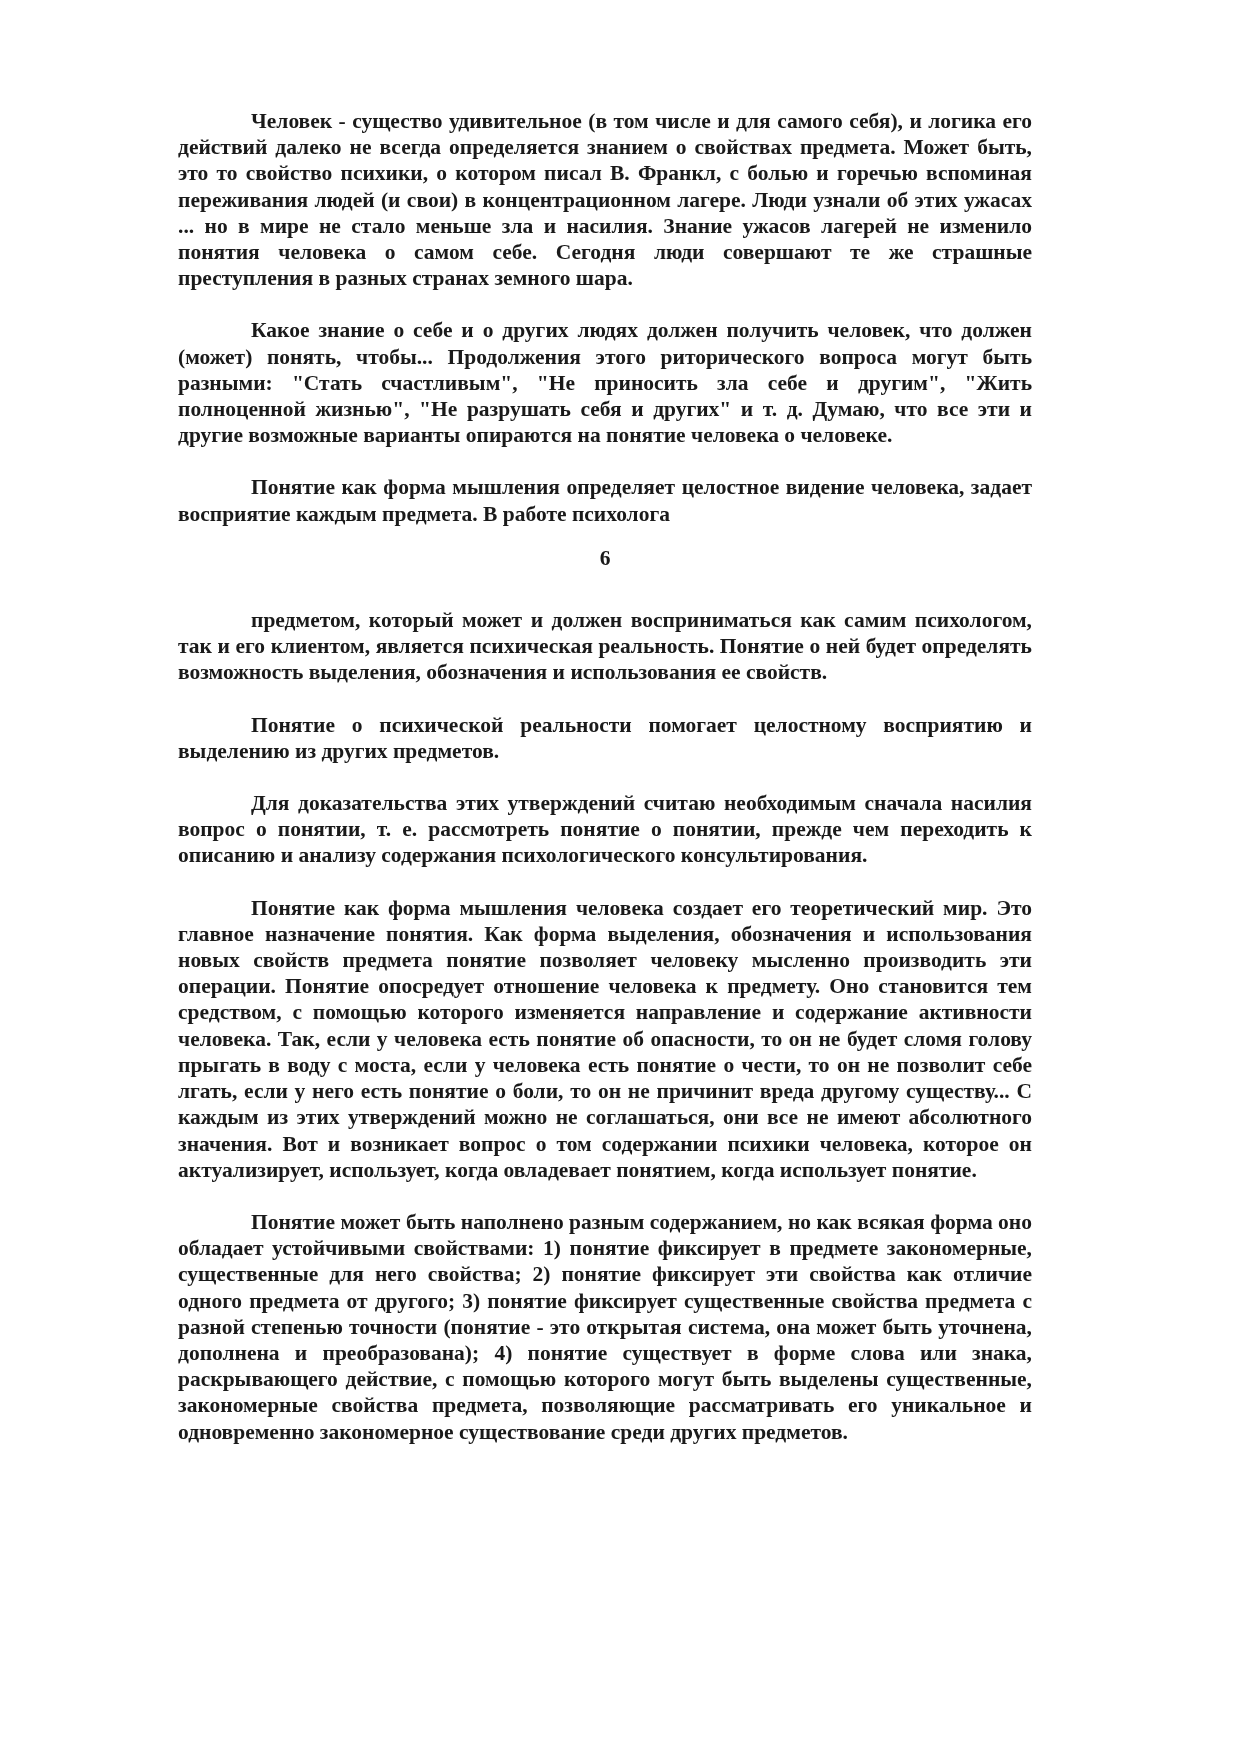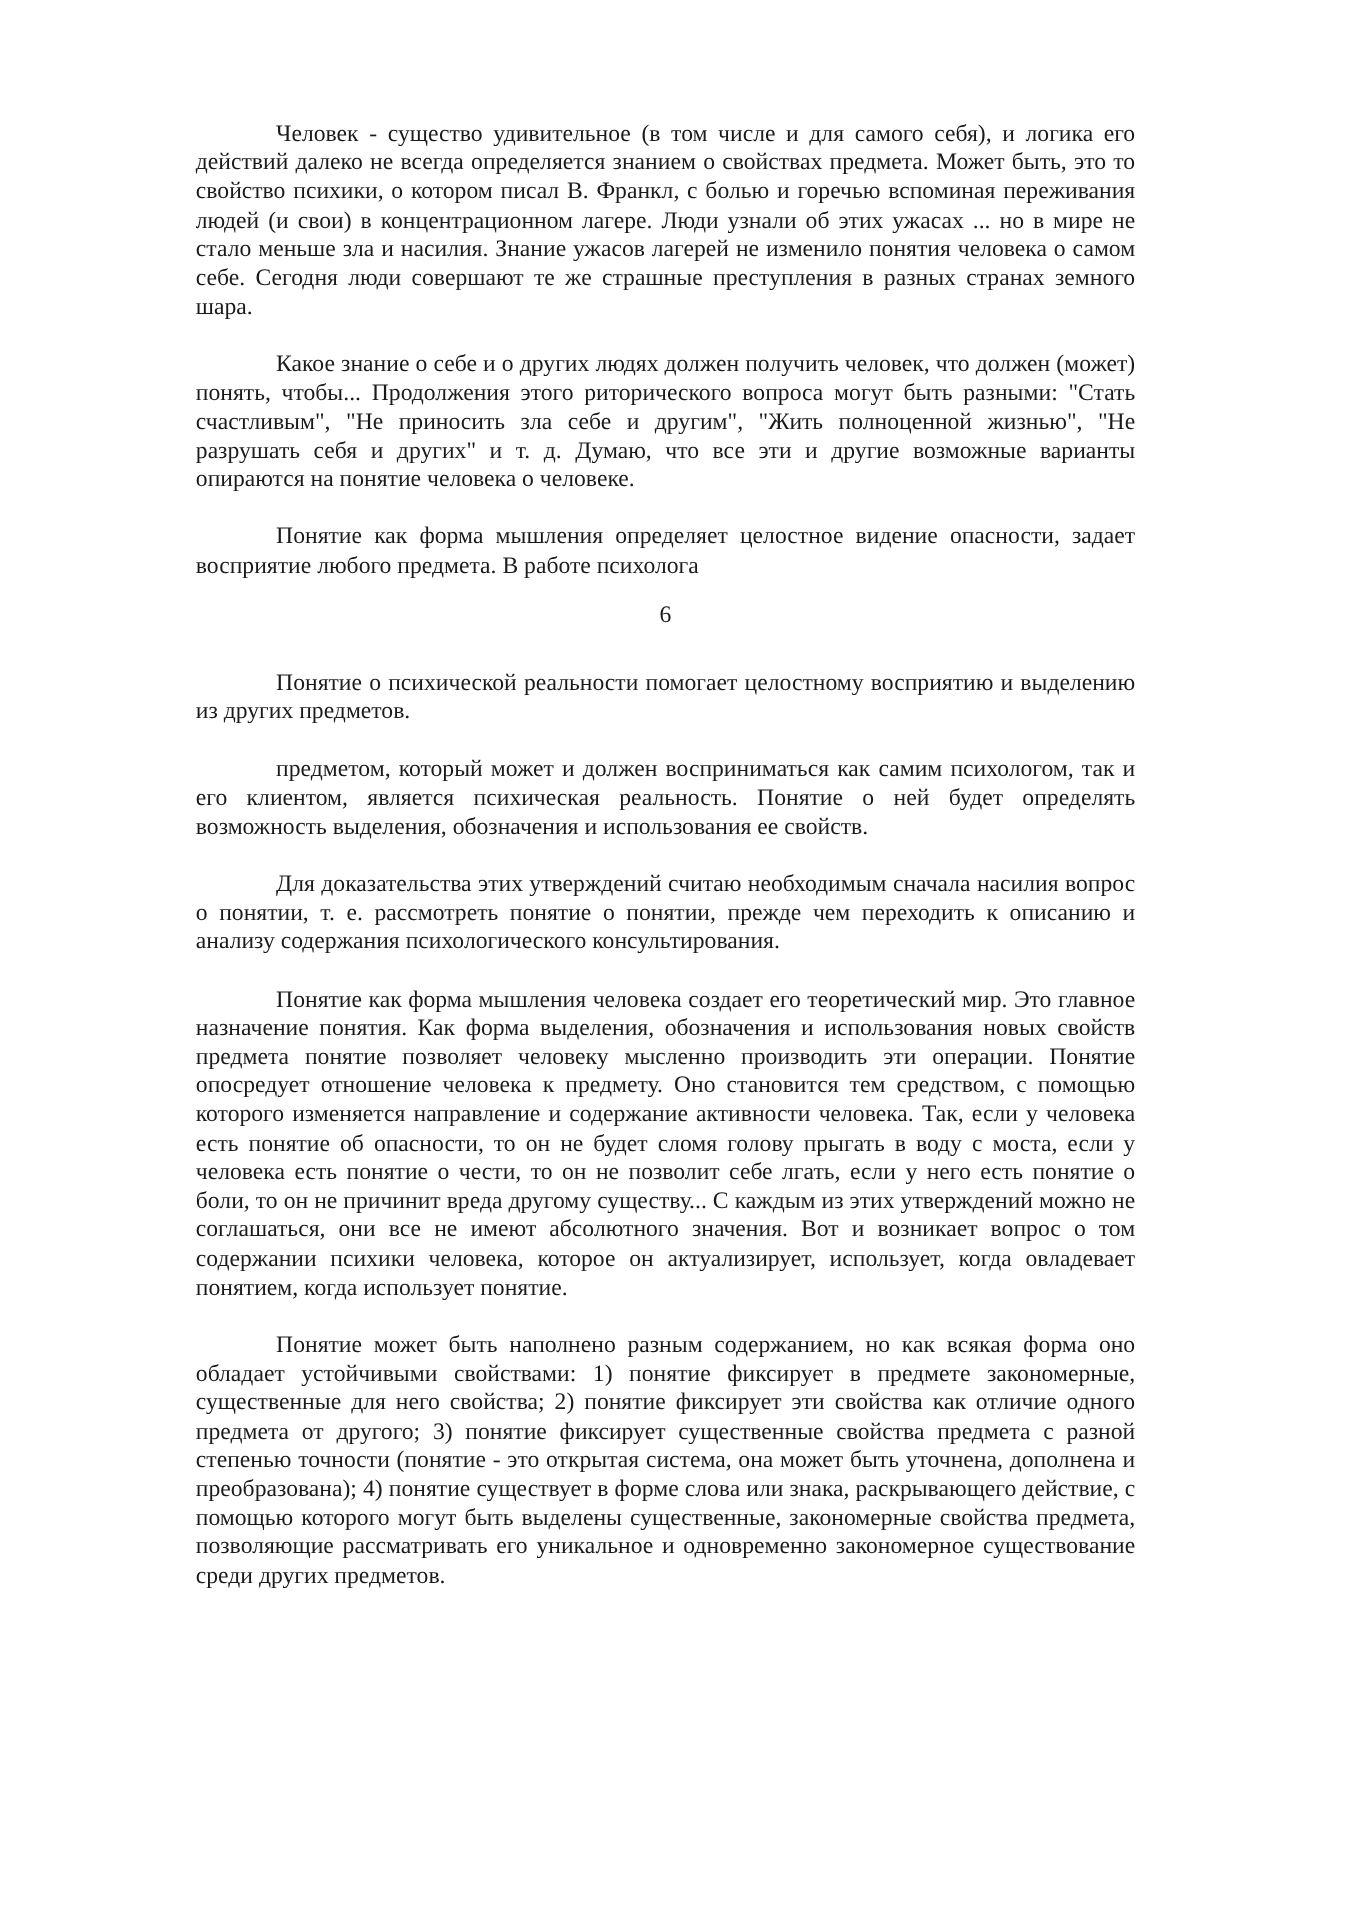--- a/index.html
+++ b/index.html
@@ -6,41 +6,42 @@
   body { width: 1240px; height: 1754px; position: relative; overflow: hidden; }
   .page {
     position: absolute;
     left: 178px;
     top: 108px;
     width: 854px;
     font-family: "Liberation Serif", "DejaVu Serif", serif;
     font-size: 21.5px;
     line-height: 26.2px;
     color: #1a1a1a;
+    font-weight: bold;
   }
   .para {
     margin: 0 0 26px 0;
     text-align: justify;
     text-indent: 73px;
   }
   .para.last-on-sheet { margin-bottom: 18px; }
   .page-number {
     text-align: center;
     margin: 0 0 36px 0;
     text-indent: 0;
   }
 </style>
 </head>
 <body>
 
 <div class="page">
   <p class="para">Человек - существо удивительное (в том числе и для самого себя), и логика его действий далеко не всегда определяется знанием о свойствах предмета. Может быть, это то свойство психики, о котором писал В. Франкл, с болью и горечью вспоминая переживания людей (и свои) в концентрационном лагере. Люди узнали об этих ужасах ... но в мире не стало меньше зла и насилия. Знание ужасов лагерей не изменило понятия человека о самом себе. Сегодня люди совершают те же страшные преступления в разных странах земного шара.</p>
   <p class="para">Какое знание о себе и о других людях должен получить человек, что должен (может) понять, чтобы... Продолжения этого риторического вопроса могут быть разными: "Стать счастливым", "Не приносить зла себе и другим", "Жить полноценной жизнью", "Не разрушать себя и других" и т. д. Думаю, что все эти и другие возможные варианты опираются на понятие человека о человеке.</p>
-  <p class="para last-on-sheet">Понятие как форма мышления определяет целостное видение опасности, задает восприятие любого предмета. В работе психолога</p>
+  <p class="para last-on-sheet">Понятие как форма мышления определяет целостное видение человека, задает восприятие каждым предмета. В работе психолога</p>
 
   <div class="page-number">6</div>
 
+  <p class="para">предметом, который может и должен восприниматься как самим психологом, так и его клиентом, является психическая реальность. Понятие о ней будет определять возможность выделения, обозначения и использования ее свойств.</p>
   <p class="para">Понятие о психической реальности помогает целостному восприятию и выделению из других предметов.</p>
-  <p class="para">предметом, который может и должен восприниматься как самим психологом, так и его клиентом, является психическая реальность. Понятие о ней будет определять возможность выделения, обозначения и использования ее свойств.</p>
   <p class="para">Для доказательства этих утверждений считаю необходимым сначала насилия вопрос о понятии, т. е. рассмотреть понятие о понятии, прежде чем переходить к описанию и анализу содержания психологического консультирования.</p>
   <p class="para">Понятие как форма мышления человека создает его теоретический мир. Это главное назначение понятия. Как форма выделения, обозначения и использования новых свойств предмета понятие позволяет человеку мысленно производить эти операции. Понятие опосредует отношение человека к предмету. Оно становится тем средством, с помощью которого изменяется направление и содержание активности человека. Так, если у человека есть понятие об опасности, то он не будет сломя голову прыгать в воду с моста, если у человека есть понятие о чести, то он не позволит себе лгать, если у него есть понятие о боли, то он не причинит вреда другому существу... С каждым из этих утверждений можно не соглашаться, они все не имеют абсолютного значения. Вот и возникает вопрос о том содержании психики человека, которое он актуализирует, использует, когда овладевает понятием, когда использует понятие.</p>
   <p class="para">Понятие может быть наполнено разным содержанием, но как всякая форма оно обладает устойчивыми свойствами: 1) понятие фиксирует в предмете закономерные, существенные для него свойства; 2) понятие фиксирует эти свойства как отличие одного предмета от другого; 3) понятие фиксирует существенные свойства предмета с разной степенью точности (понятие - это открытая система, она может быть уточнена, дополнена и преобразована); 4) понятие существует в форме слова или знака, раскрывающего действие, с помощью которого могут быть выделены существенные, закономерные свойства предмета, позволяющие рассматривать его уникальное и одновременно закономерное существование среди других предметов.</p>
 </div>
 
 </body></html>

